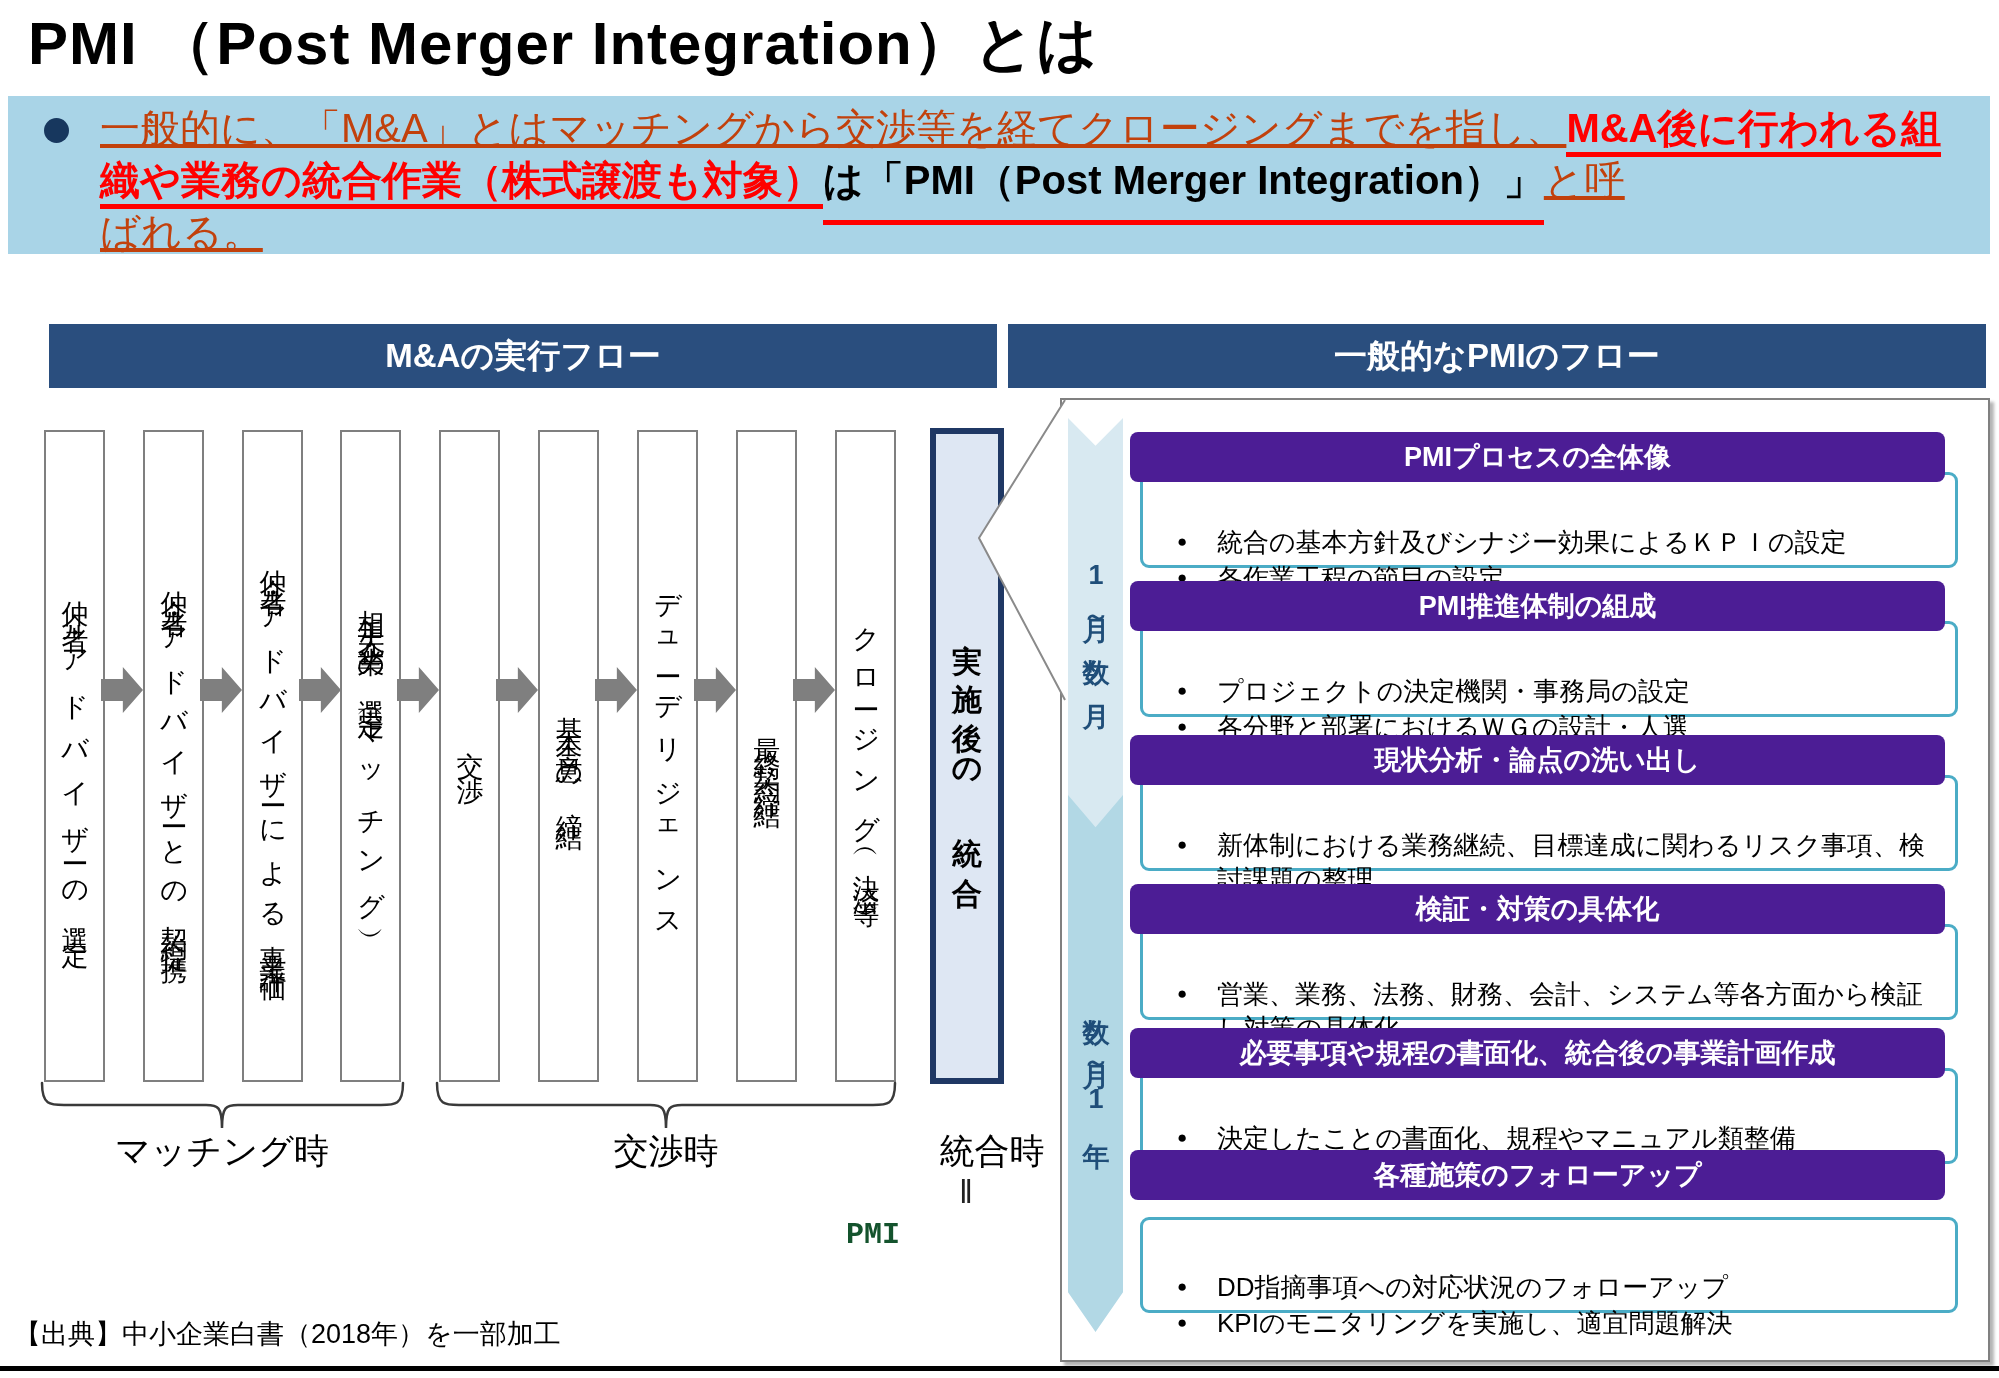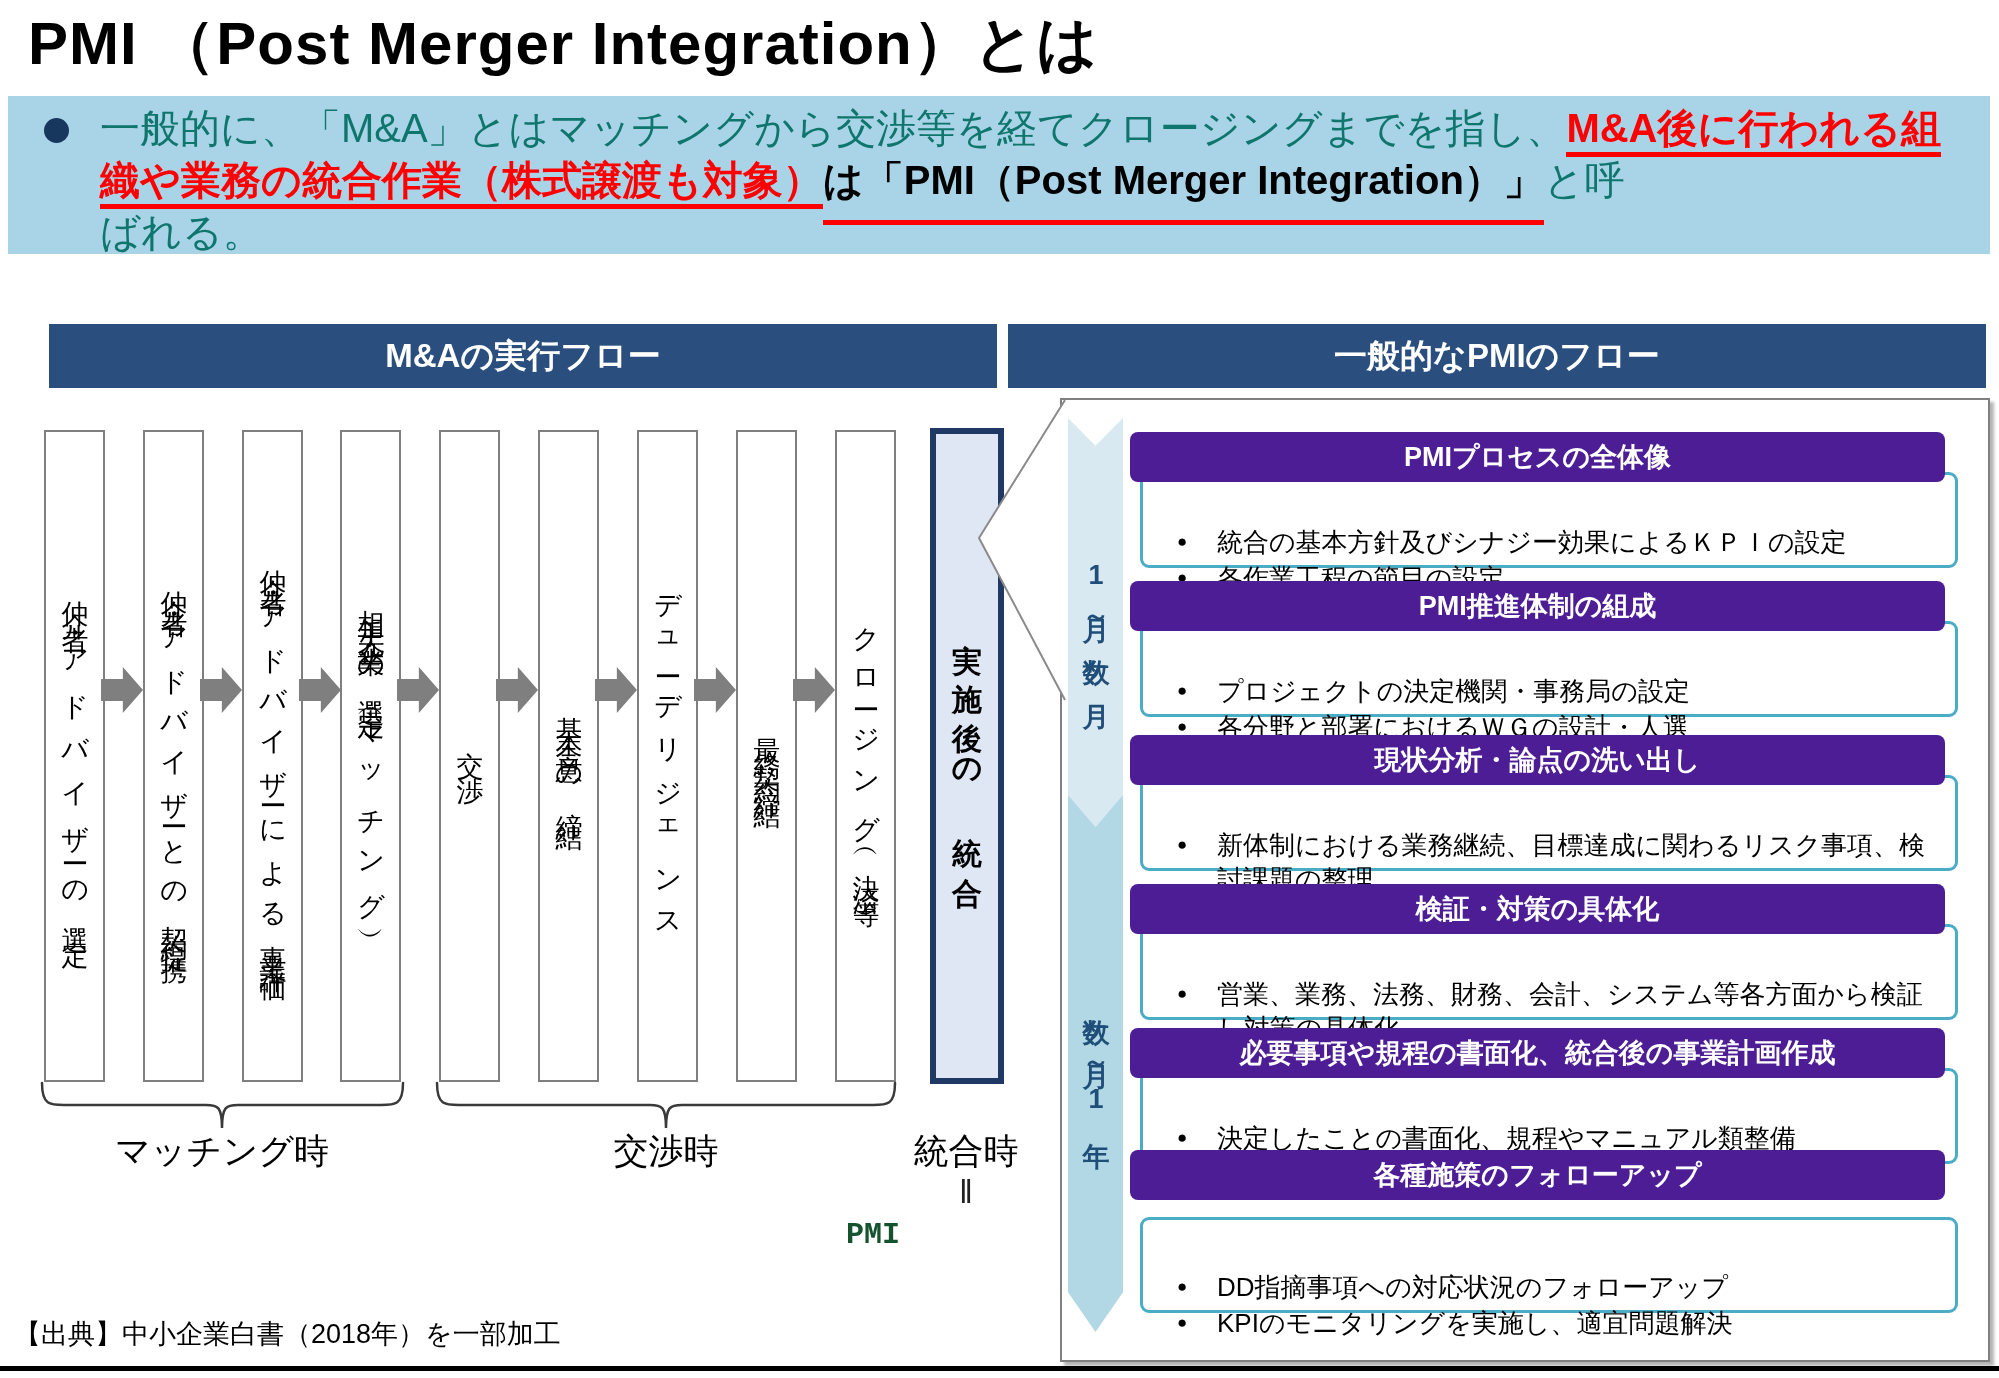--- a/index.html
+++ b/index.html
@@ -6,21 +6,21 @@
   body{width:1999px;height:1378px;position:relative;overflow:hidden;
        font-family:"Liberation Sans","DejaVu Sans",sans-serif;color:#000;}
   .abs{position:absolute;}
 
   
   .page-title{left:28px;top:4px;font-size:60px;font-weight:bold;letter-spacing:1px;}
   .intro-box{left:8px;top:96px;width:1982px;height:158px;background:#A9D4E7;}
   .intro-bullet{left:44px;top:118px;width:25px;height:25px;border-radius:50%;background:#17375E;}
   .intro-text{left:100px;top:102px;width:1880px;font-size:40px;line-height:52px;
               white-space:pre-wrap;font-weight:500;}
-  .seg-plain{color:#0f766e;}
+  .seg-plain{color:#c2410c;text-decoration:underline;}
   .seg-red{color:#FF0000;font-weight:bold;border-bottom:5px solid #FF0000;padding-bottom:2px;}
   .seg-blackbold{color:#000;font-weight:bold;border-bottom:5px solid #FF0000;padding-bottom:18px;}
 
   
   .bar{background:#2A4E7E;color:#fff;font-size:33px;font-weight:bold;
        display:flex;align-items:center;justify-content:center;}
   .bar-left{left:49px;top:324px;width:948px;height:64px;}
   .bar-right{left:1008px;top:324px;width:978px;height:64px;}
 
   
@@ -124,21 +124,21 @@
 
 <svg class="abs" style="left:40px;top:1080px" width="365" height="52">
   <path class="brace" d="M2,3 C2,25 10,25 24,25 L166,25 C178,25 182,27 182,48 C182,27 186,25 198,25 L341,25 C355,25 363,25 363,3"></path>
 </svg>
 <svg class="abs" style="left:435px;top:1080px" width="462" height="52">
   <path class="brace" d="M2,3 C2,25 10,25 24,25 L215,25 C227,25 231,27 231,48 C231,27 235,25 247,25 L438,25 C452,25 460,25 460,3"></path>
 </svg>
 
 <div class="abs phase-label" style="left:92px">マッチング時</div>
 <div class="abs phase-label" style="left:536px">交渉時</div>
-<div class="abs phase-label" style="left:836px">統合時</div>
+<div class="abs phase-label" style="left:862px">統合時</div>
 <div class="abs equals-sym">‖</div>
 <div class="abs pmi-label">PMI</div>
 
 <div class="abs panel"></div>
 
 <svg class="abs callout" width="110" height="324">
   <path d="M100,12 L14,150 L100,312" fill="#ffffff" stroke="#8a8a8a" stroke-width="2"></path>
 </svg>
 
 <div class="abs chev chev1">

